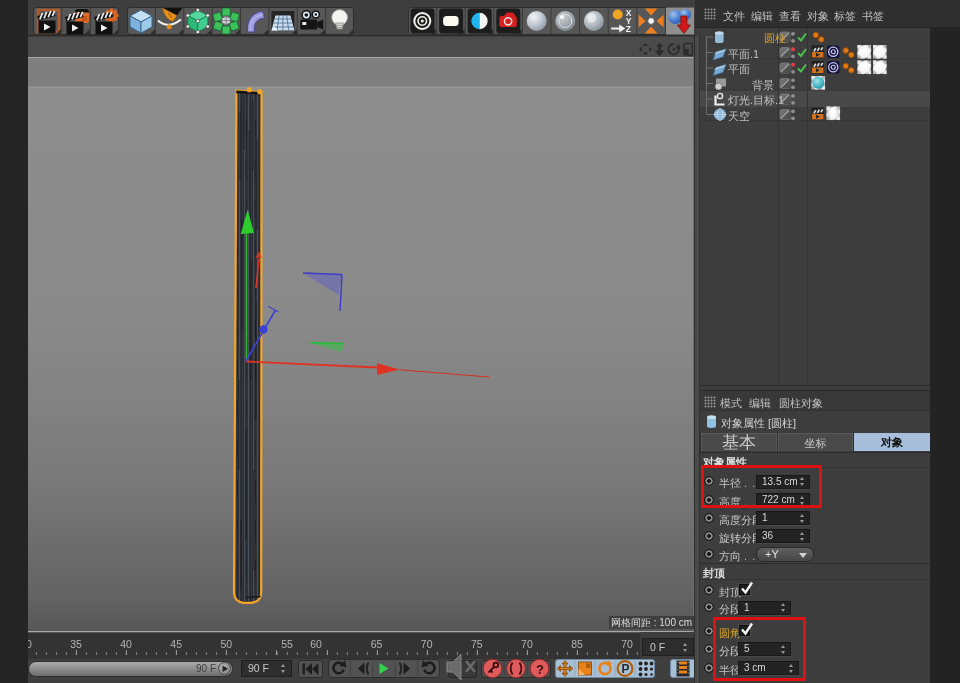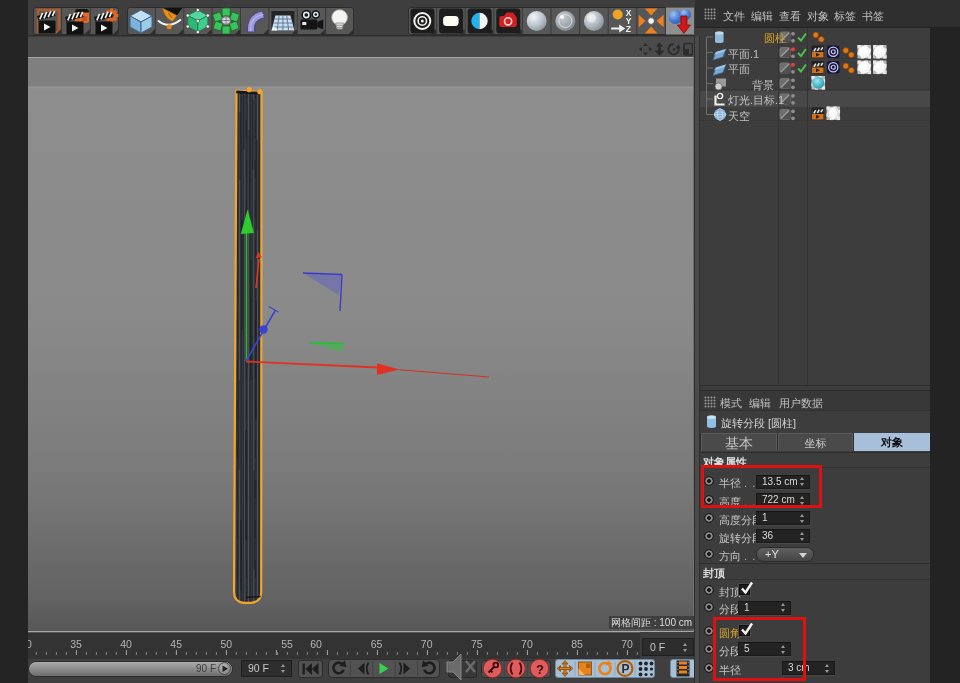--- a/index.html
+++ b/index.html
@@ -747,30 +747,30 @@
         <circle cx="7.5" cy="7.5" r="1"></circle>
         <circle cx="10.5" cy="7.5" r="1"></circle>
     <circle cx="1.5" cy="10.5" r="1"></circle>
         <circle cx="4.5" cy="10.5" r="1"></circle>
         <circle cx="7.5" cy="10.5" r="1"></circle>
         <circle cx="10.5" cy="10.5" r="1"></circle>
       </g>
   </svg>
   <div class="abs txt" style="left:720px;top:396px;">模式</div>
   <div class="abs txt" style="left:749px;top:396px;">编辑</div>
-  <div class="abs txt" style="left:779px;top:396px;">用户数据</div>
+  <div class="abs txt" style="left:779px;top:396px;">圆柱对象</div>
 
   <svg class="abs" style="left:706px;top:415px" width="11" height="14" viewBox="0 0 11 14">
       <path d="M1,2.2 v9 a4.5,1.7 0 0 0 9,0 v-9" fill="#8fc2e4"></path>
       <ellipse cx="5.5" cy="2.2" rx="4.5" ry="1.9" fill="#c2e0f2"></ellipse>
     </svg>
-  <div class="abs txt" style="left:721px;top:416px;color:#d4d4d4;">旋转分段 [圆柱]</div>
+  <div class="abs txt" style="left:721px;top:416px;color:#d4d4d4;">对象属性 [圆柱]</div>
 
   <div class="abs" style="left:700px;top:433px;width:230px;height:18px;background:#2e2e2e;"></div>
-  <div class="abs" style="left:701px;top:433px;width:76px;height:18px;background:#4a4a4a;border:1px solid #5a5a5a;border-bottom:none;color:#c8c8c8;font-size:14px;text-align:center;line-height:18px;">基本</div>
+  <div class="abs" style="left:701px;top:433px;width:76px;height:18px;background:#4a4a4a;border:1px solid #5a5a5a;border-bottom:none;color:#c8c8c8;font-size:17px;text-align:center;line-height:18px;">基本</div>
   <div class="abs" style="left:778px;top:433px;width:75px;height:18px;background:#4a4a4a;border:1px solid #5a5a5a;border-bottom:none;color:#c8c8c8;font-size:11px;text-align:center;line-height:18px;">坐标</div>
   <div class="abs" style="left:854px;top:433px;width:76px;height:18px;background:#a7bfda;color:#0e0e0e;font-size:11px;font-weight:bold;text-align:center;line-height:18px;">对象</div>
 
   <div class="abs" style="left:700px;top:452px;width:230px;height:1px;background:#2d2d2d;"></div>
   <div class="abs txt" style="left:703px;top:455px;font-weight:bold;color:#dcdcdc;">对象属性</div>
   <div class="abs" style="left:700px;top:467px;width:230px;height:1px;background:#333;"></div>
 
   <div class="rad" style="left:704px;top:476px;"></div>
     <div class="abs lbl" style="left:719px;top:476px;">半径 <span class="dl">. . .</span></div>
   <div class="inp" style="left:756px;top:474.5px;width:54px;">13.5 cm<i class="sp"></i></div>
@@ -805,18 +805,18 @@
   <div class="cb" style="left:739px;top:625px;">
       <svg width="14" height="14" viewBox="0 0 14 14">
         <path d="M2,7.5 L5.5,11.5 L12,1.5" stroke="#f4f4f4" stroke-width="2.4" fill="none"></path>
       </svg>
     </div>
   <div class="rad" style="left:704px;top:643.5px;"></div>
     <div class="abs lbl" style="left:719px;top:643.5px;">分段</div>
   <div class="inp" style="left:738px;top:642px;width:53px;">5<i class="sp"></i></div>
   <div class="rad" style="left:704px;top:662.5px;"></div>
     <div class="abs lbl" style="left:719px;top:662.5px;">半径</div>
-  <div class="inp" style="left:738px;top:661px;width:53px;margin-left:44px;">3 cm<i class="sp"></i></div>
+  <div class="inp" style="left:738px;top:661px;width:61px;">3 cm<i class="sp"></i></div>
 
   <div class="abs" style="left:701px;top:465px;width:121px;height:43px;border:3px solid #dd1111;z-index:50;"></div>
   <div class="abs" style="left:713px;top:617px;width:93px;height:64px;border:3px solid #dd1111;z-index:50;"></div>
 
 </div>
 
 </body></html>

